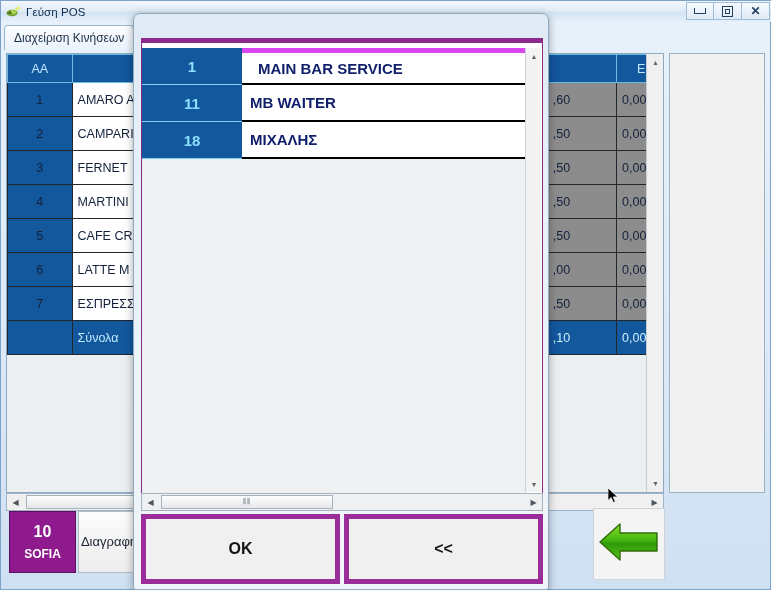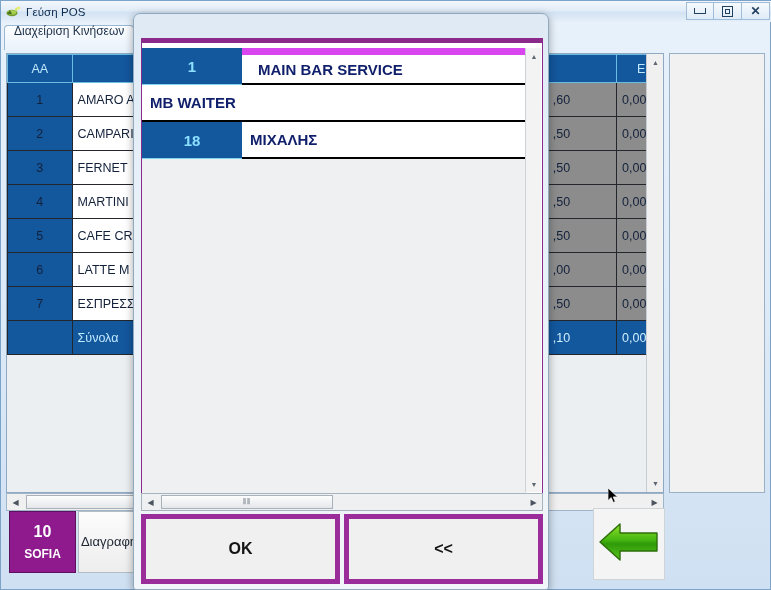--- a/index.html
+++ b/index.html
@@ -74,21 +74,21 @@
   .tabstrip {
     position: absolute;
     left: 3px; top: 24px;
     width: 765px; height: 24px;
   }
   .tab {
     position: absolute;
     left: 0; top: 0;
     height: 23px;
     padding: 12px 9px;
-    display: flex; align-items: flex-end;
+    display: flex; align-items: center;
     background: linear-gradient(to bottom, #fbfdff, #eaf2fb);
     border: 1px solid #9ab8d4;
     border-bottom: none;
     border-radius: 4px 4px 0 0;
     font-size: 12px;
     color: #1b2f47;
     white-space: nowrap;
     box-sizing: border-box;
   }
 
@@ -286,21 +286,21 @@
     flex: 1;
     background: #ffffff;
     color: #101f6b;
     font-size: 15px;
     font-weight: bold;
     display: flex; align-items: center;
     padding-left: 8px;
     border-bottom: 2px solid #000000;
     box-sizing: border-box;
   }
-  .dlg-row:first-child .rname { border-top: 7px solid #d946ef; padding-left: 16px; }
+  .dlg-row:first-child .rname { border-top: 5px solid #d946ef; padding-left: 16px; }
 
   .dlg-vscroll {
     position: absolute;
     right: 1px; top: 5px;
     width: 16px; bottom: 1px;
     background: #f3f3f3;
     border-left: 1px solid #cdd2d6;
     box-sizing: border-box;
   }
   .dlg-vscroll .arr {
@@ -504,20 +504,21 @@
   <div class="dialog">
     <div class="dlg-topgap"></div>
 
     <div class="dlg-listwrap">
       <div class="dlg-list">
           <div class="dlg-row">
             <div class="rid">1</div>
             <div class="rname">MAIN BAR SERVICE</div>
           </div>
           <div class="dlg-row">
+            <div class="rid">11</div>
             <div class="rname">MB WAITER</div>
           </div>
           <div class="dlg-row">
             <div class="rid">18</div>
             <div class="rname">ΜΙΧΑΛΗΣ</div>
           </div>
         </div>
 
       <div class="dlg-vscroll">
         <div class="arr">▲</div>

